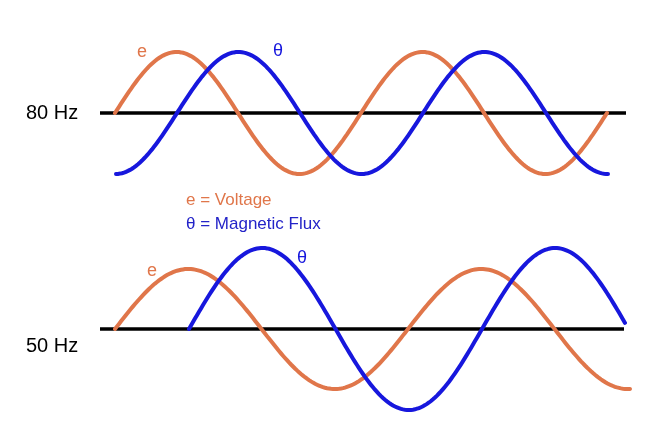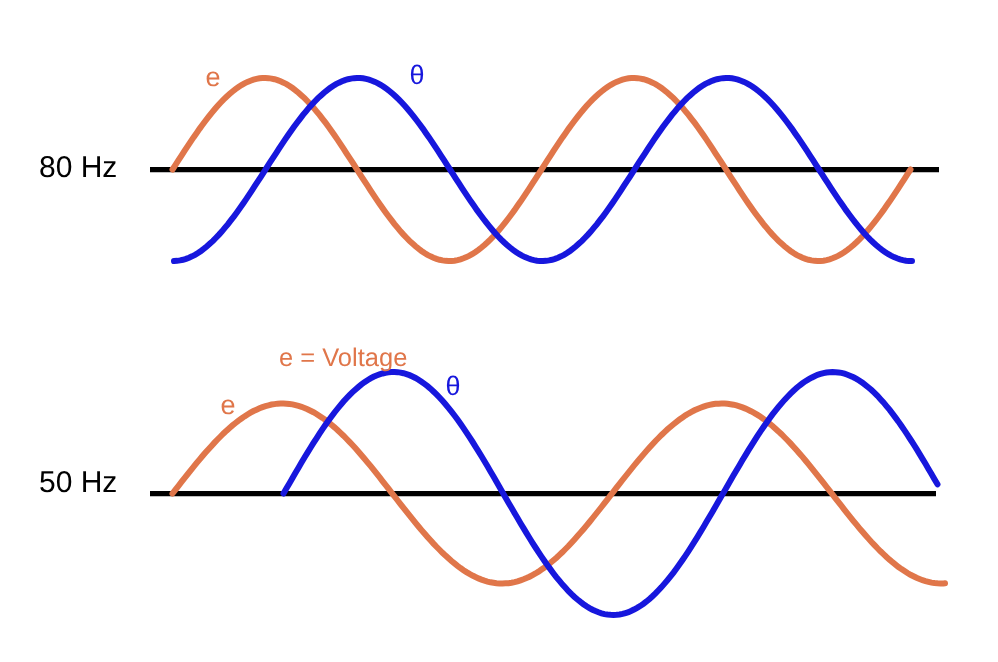--- a/index.html
+++ b/index.html
@@ -5,32 +5,32 @@
   html,body{margin:0;padding:0;background:#ffffff;}
   .stage{
     position:relative;width:665px;height:441px;background:#ffffff;
     font-family:"Liberation Sans",sans-serif;overflow:hidden;
   }
   #wave-svg{position:absolute;left:0;top:0;}
   .freq-label{
     position:absolute;font-size:20px;color:#000000;white-space:nowrap;
   }
   .f60{left:26px;top:101px;}
-  .f50{left:26px;top:311px;}
+  .f50{left:26px;top:334px;}
   .curve-label{
     position:absolute;font-size:18px;white-space:nowrap;
   }
   .e60{left:137px;top:41px;}
   .t60{left:273px;top:40px;}
   .e50{left:147px;top:260px;}
   .t50{left:297px;top:247px;}
   .legend{
     position:absolute;left:186px;top:188px;font-size:17px;line-height:24px;
   }
-  .legend div{white-space:nowrap;margin-top:39px;}
+  .legend div{white-space:nowrap;}
 </style>
 </head>
 <body>
 
 <div class="stage" style="background: rgb(255, 255, 255);">
 
   <svg id="wave-svg" width="665" height="441">
       <line x1="100" y1="113" x2="626" y2="113" stroke="#000000" stroke-width="3.5"></line>
       <path d="M115.0 113.0 L117.0 109.9 L119.0 106.8 L121.0 103.7 L123.0 100.6 L125.0 97.6 L127.0 94.6 L129.0 91.6 L131.0 88.8 L133.0 85.9 L135.0 83.2 L137.0 80.5 L139.0 77.9 L141.0 75.4 L143.0 73.0 L145.0 70.7 L147.0 68.5 L149.0 66.4 L151.0 64.5 L153.0 62.7 L155.0 61.0 L157.0 59.4 L159.0 58.0 L161.0 56.7 L163.0 55.6 L165.0 54.6 L167.0 53.8 L169.0 53.1 L171.0 52.6 L173.0 52.2 L175.0 52.0 L177.0 52.0 L179.0 52.1 L181.0 52.4 L183.0 52.8 L185.0 53.4 L187.0 54.2 L189.0 55.1 L191.0 56.1 L193.0 57.3 L195.0 58.7 L197.0 60.2 L199.0 61.8 L201.0 63.6 L203.0 65.4 L205.0 67.5 L207.0 69.6 L209.0 71.8 L211.0 74.2 L213.0 76.6 L215.0 79.2 L217.0 81.8 L219.0 84.5 L221.0 87.3 L223.0 90.2 L225.0 93.1 L227.0 96.1 L229.0 99.1 L231.0 102.2 L233.0 105.2 L235.0 108.3 L237.0 111.4 L239.0 114.6 L241.0 117.7 L243.0 120.8 L245.0 123.8 L247.0 126.9 L249.0 129.9 L251.0 132.9 L253.0 135.8 L255.0 138.7 L257.0 141.5 L259.0 144.2 L261.0 146.8 L263.0 149.4 L265.0 151.8 L267.0 154.2 L269.0 156.4 L271.0 158.5 L273.0 160.6 L275.0 162.4 L277.0 164.2 L279.0 165.8 L281.0 167.3 L283.0 168.7 L285.0 169.9 L287.0 170.9 L289.0 171.8 L291.0 172.6 L293.0 173.2 L295.0 173.6 L297.0 173.9 L299.0 174.0 L301.0 174.0 L303.0 173.8 L305.0 173.4 L307.0 172.9 L309.0 172.2 L311.0 171.4 L313.0 170.4 L315.0 169.3 L317.0 168.0 L319.0 166.6 L321.0 165.0 L323.0 163.3 L325.0 161.5 L327.0 159.6 L329.0 157.5 L331.0 155.3 L333.0 153.0 L335.0 150.6 L337.0 148.1 L339.0 145.5 L341.0 142.8 L343.0 140.1 L345.0 137.2 L347.0 134.4 L349.0 131.4 L351.0 128.4 L353.0 125.4 L355.0 122.3 L357.0 119.2 L359.0 116.1 L361.0 113.0 L363.0 109.9 L365.0 106.8 L367.0 103.7 L369.0 100.6 L371.0 97.6 L373.0 94.6 L375.0 91.6 L377.0 88.8 L379.0 85.9 L381.0 83.2 L383.0 80.5 L385.0 77.9 L387.0 75.4 L389.0 73.0 L391.0 70.7 L393.0 68.5 L395.0 66.4 L397.0 64.5 L399.0 62.7 L401.0 61.0 L403.0 59.4 L405.0 58.0 L407.0 56.7 L409.0 55.6 L411.0 54.6 L413.0 53.8 L415.0 53.1 L417.0 52.6 L419.0 52.2 L421.0 52.0 L423.0 52.0 L425.0 52.1 L427.0 52.4 L429.0 52.8 L431.0 53.4 L433.0 54.2 L435.0 55.1 L437.0 56.1 L439.0 57.3 L441.0 58.7 L443.0 60.2 L445.0 61.8 L447.0 63.6 L449.0 65.4 L451.0 67.5 L453.0 69.6 L455.0 71.8 L457.0 74.2 L459.0 76.6 L461.0 79.2 L463.0 81.8 L465.0 84.5 L467.0 87.3 L469.0 90.2 L471.0 93.1 L473.0 96.1 L475.0 99.1 L477.0 102.2 L479.0 105.2 L481.0 108.3 L483.0 111.4 L485.0 114.6 L487.0 117.7 L489.0 120.8 L491.0 123.8 L493.0 126.9 L495.0 129.9 L497.0 132.9 L499.0 135.8 L501.0 138.7 L503.0 141.5 L505.0 144.2 L507.0 146.8 L509.0 149.4 L511.0 151.8 L513.0 154.2 L515.0 156.4 L517.0 158.5 L519.0 160.6 L521.0 162.4 L523.0 164.2 L525.0 165.8 L527.0 167.3 L529.0 168.7 L531.0 169.9 L533.0 170.9 L535.0 171.8 L537.0 172.6 L539.0 173.2 L541.0 173.6 L543.0 173.9 L545.0 174.0 L547.0 174.0 L549.0 173.8 L551.0 173.4 L553.0 172.9 L555.0 172.2 L557.0 171.4 L559.0 170.4 L561.0 169.3 L563.0 168.0 L565.0 166.6 L567.0 165.0 L569.0 163.3 L571.0 161.5 L573.0 159.6 L575.0 157.5 L577.0 155.3 L579.0 153.0 L581.0 150.6 L583.0 148.1 L585.0 145.5 L587.0 142.8 L589.0 140.1 L591.0 137.2 L593.0 134.4 L595.0 131.4 L597.0 128.4 L599.0 125.4 L601.0 122.3 L603.0 119.2 L605.0 116.1 L607.0 113.0" fill="none" stroke="#e0764a" stroke-width="4" stroke-linecap="round"></path>
       <path d="M116.0 174.0 L118.0 173.9 L120.0 173.6 L122.0 173.2 L124.0 172.6 L126.0 171.8 L128.0 170.9 L130.0 169.9 L132.0 168.7 L134.0 167.3 L136.0 165.8 L138.0 164.2 L140.0 162.4 L142.0 160.6 L144.0 158.5 L146.0 156.4 L148.0 154.2 L150.0 151.8 L152.0 149.4 L154.0 146.8 L156.0 144.2 L158.0 141.5 L160.0 138.7 L162.0 135.8 L164.0 132.9 L166.0 129.9 L168.0 126.9 L170.0 123.8 L172.0 120.8 L174.0 117.7 L176.0 114.6 L178.0 111.4 L180.0 108.3 L182.0 105.2 L184.0 102.2 L186.0 99.1 L188.0 96.1 L190.0 93.1 L192.0 90.2 L194.0 87.3 L196.0 84.5 L198.0 81.8 L200.0 79.2 L202.0 76.6 L204.0 74.2 L206.0 71.8 L208.0 69.6 L210.0 67.5 L212.0 65.4 L214.0 63.6 L216.0 61.8 L218.0 60.2 L220.0 58.7 L222.0 57.3 L224.0 56.1 L226.0 55.1 L228.0 54.2 L230.0 53.4 L232.0 52.8 L234.0 52.4 L236.0 52.1 L238.0 52.0 L240.0 52.0 L242.0 52.2 L244.0 52.6 L246.0 53.1 L248.0 53.8 L250.0 54.6 L252.0 55.6 L254.0 56.7 L256.0 58.0 L258.0 59.4 L260.0 61.0 L262.0 62.7 L264.0 64.5 L266.0 66.4 L268.0 68.5 L270.0 70.7 L272.0 73.0 L274.0 75.4 L276.0 77.9 L278.0 80.5 L280.0 83.2 L282.0 85.9 L284.0 88.8 L286.0 91.6 L288.0 94.6 L290.0 97.6 L292.0 100.6 L294.0 103.7 L296.0 106.8 L298.0 109.9 L300.0 113.0 L302.0 116.1 L304.0 119.2 L306.0 122.3 L308.0 125.4 L310.0 128.4 L312.0 131.4 L314.0 134.4 L316.0 137.2 L318.0 140.1 L320.0 142.8 L322.0 145.5 L324.0 148.1 L326.0 150.6 L328.0 153.0 L330.0 155.3 L332.0 157.5 L334.0 159.6 L336.0 161.5 L338.0 163.3 L340.0 165.0 L342.0 166.6 L344.0 168.0 L346.0 169.3 L348.0 170.4 L350.0 171.4 L352.0 172.2 L354.0 172.9 L356.0 173.4 L358.0 173.8 L360.0 174.0 L362.0 174.0 L364.0 173.9 L366.0 173.6 L368.0 173.2 L370.0 172.6 L372.0 171.8 L374.0 170.9 L376.0 169.9 L378.0 168.7 L380.0 167.3 L382.0 165.8 L384.0 164.2 L386.0 162.4 L388.0 160.6 L390.0 158.5 L392.0 156.4 L394.0 154.2 L396.0 151.8 L398.0 149.4 L400.0 146.8 L402.0 144.2 L404.0 141.5 L406.0 138.7 L408.0 135.8 L410.0 132.9 L412.0 129.9 L414.0 126.9 L416.0 123.8 L418.0 120.8 L420.0 117.7 L422.0 114.6 L424.0 111.4 L426.0 108.3 L428.0 105.2 L430.0 102.2 L432.0 99.1 L434.0 96.1 L436.0 93.1 L438.0 90.2 L440.0 87.3 L442.0 84.5 L444.0 81.8 L446.0 79.2 L448.0 76.6 L450.0 74.2 L452.0 71.8 L454.0 69.6 L456.0 67.5 L458.0 65.4 L460.0 63.6 L462.0 61.8 L464.0 60.2 L466.0 58.7 L468.0 57.3 L470.0 56.1 L472.0 55.1 L474.0 54.2 L476.0 53.4 L478.0 52.8 L480.0 52.4 L482.0 52.1 L484.0 52.0 L486.0 52.0 L488.0 52.2 L490.0 52.6 L492.0 53.1 L494.0 53.8 L496.0 54.6 L498.0 55.6 L500.0 56.7 L502.0 58.0 L504.0 59.4 L506.0 61.0 L508.0 62.7 L510.0 64.5 L512.0 66.4 L514.0 68.5 L516.0 70.7 L518.0 73.0 L520.0 75.4 L522.0 77.9 L524.0 80.5 L526.0 83.2 L528.0 85.9 L530.0 88.8 L532.0 91.6 L534.0 94.6 L536.0 97.6 L538.0 100.6 L540.0 103.7 L542.0 106.8 L544.0 109.9 L546.0 113.0 L548.0 116.1 L550.0 119.2 L552.0 122.3 L554.0 125.4 L556.0 128.4 L558.0 131.4 L560.0 134.4 L562.0 137.2 L564.0 140.1 L566.0 142.8 L568.0 145.5 L570.0 148.1 L572.0 150.6 L574.0 153.0 L576.0 155.3 L578.0 157.5 L580.0 159.6 L582.0 161.5 L584.0 163.3 L586.0 165.0 L588.0 166.6 L590.0 168.0 L592.0 169.3 L594.0 170.4 L596.0 171.4 L598.0 172.2 L600.0 172.9 L602.0 173.4 L604.0 173.8 L606.0 174.0 L608.0 174.0" fill="none" stroke="#1717dd" stroke-width="4" stroke-linecap="round"></path>
@@ -40,20 +40,21 @@
     </svg>
 
   <span class="freq-label f60">80 Hz</span>
 
   <span class="curve-label e60" id="lbl-e60" style="color: rgb(224, 118, 74);">e</span>
 
   <span class="curve-label t60" id="lbl-t60" style="color: rgb(23, 23, 221);">θ</span>
 
   <div class="legend">
     <div id="legend-voltage" style="color: rgb(224, 118, 74);">e = Voltage</div>
+    <div id="legend-flux" style="color: rgb(35, 35, 200);">θ = Magnetic Flux</div>
   </div>
 
   <span class="freq-label f50">50 Hz</span>
 
   <span class="curve-label e50" id="lbl-e50" style="color: rgb(224, 118, 74);">e</span>
 
   <span class="curve-label t50" id="lbl-t50" style="color: rgb(23, 23, 221);">θ</span>
 
 </div>
 

